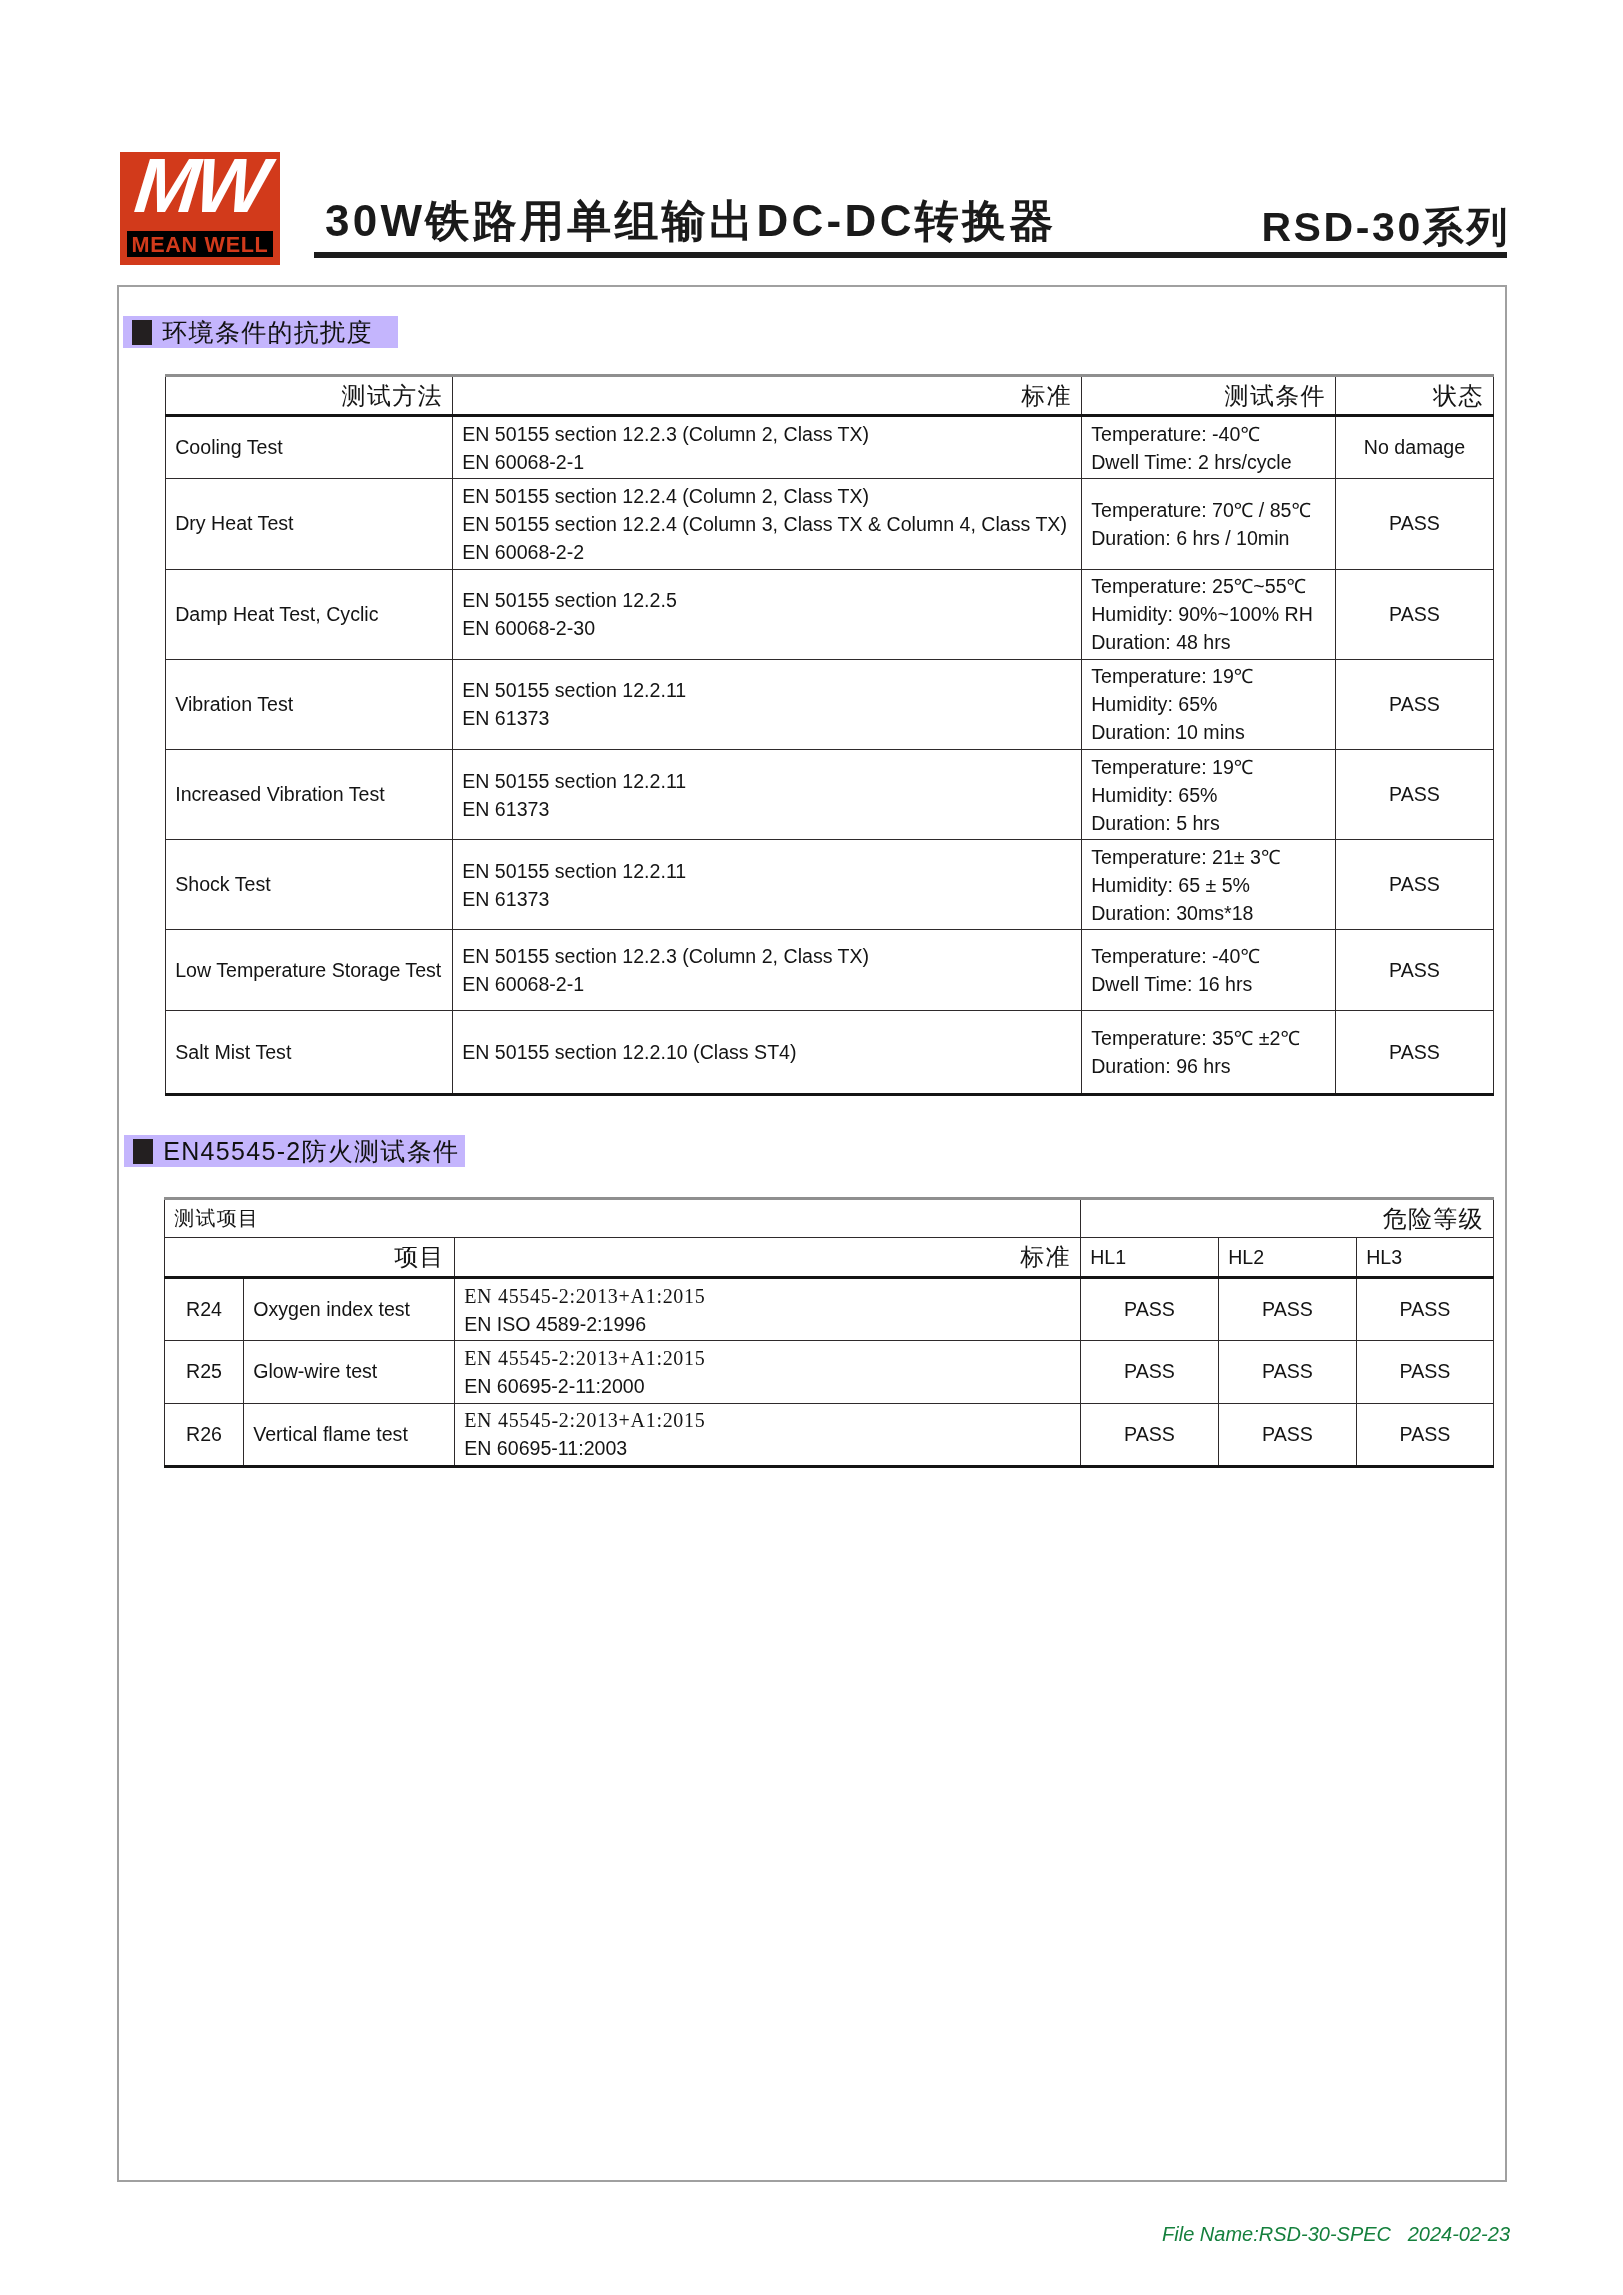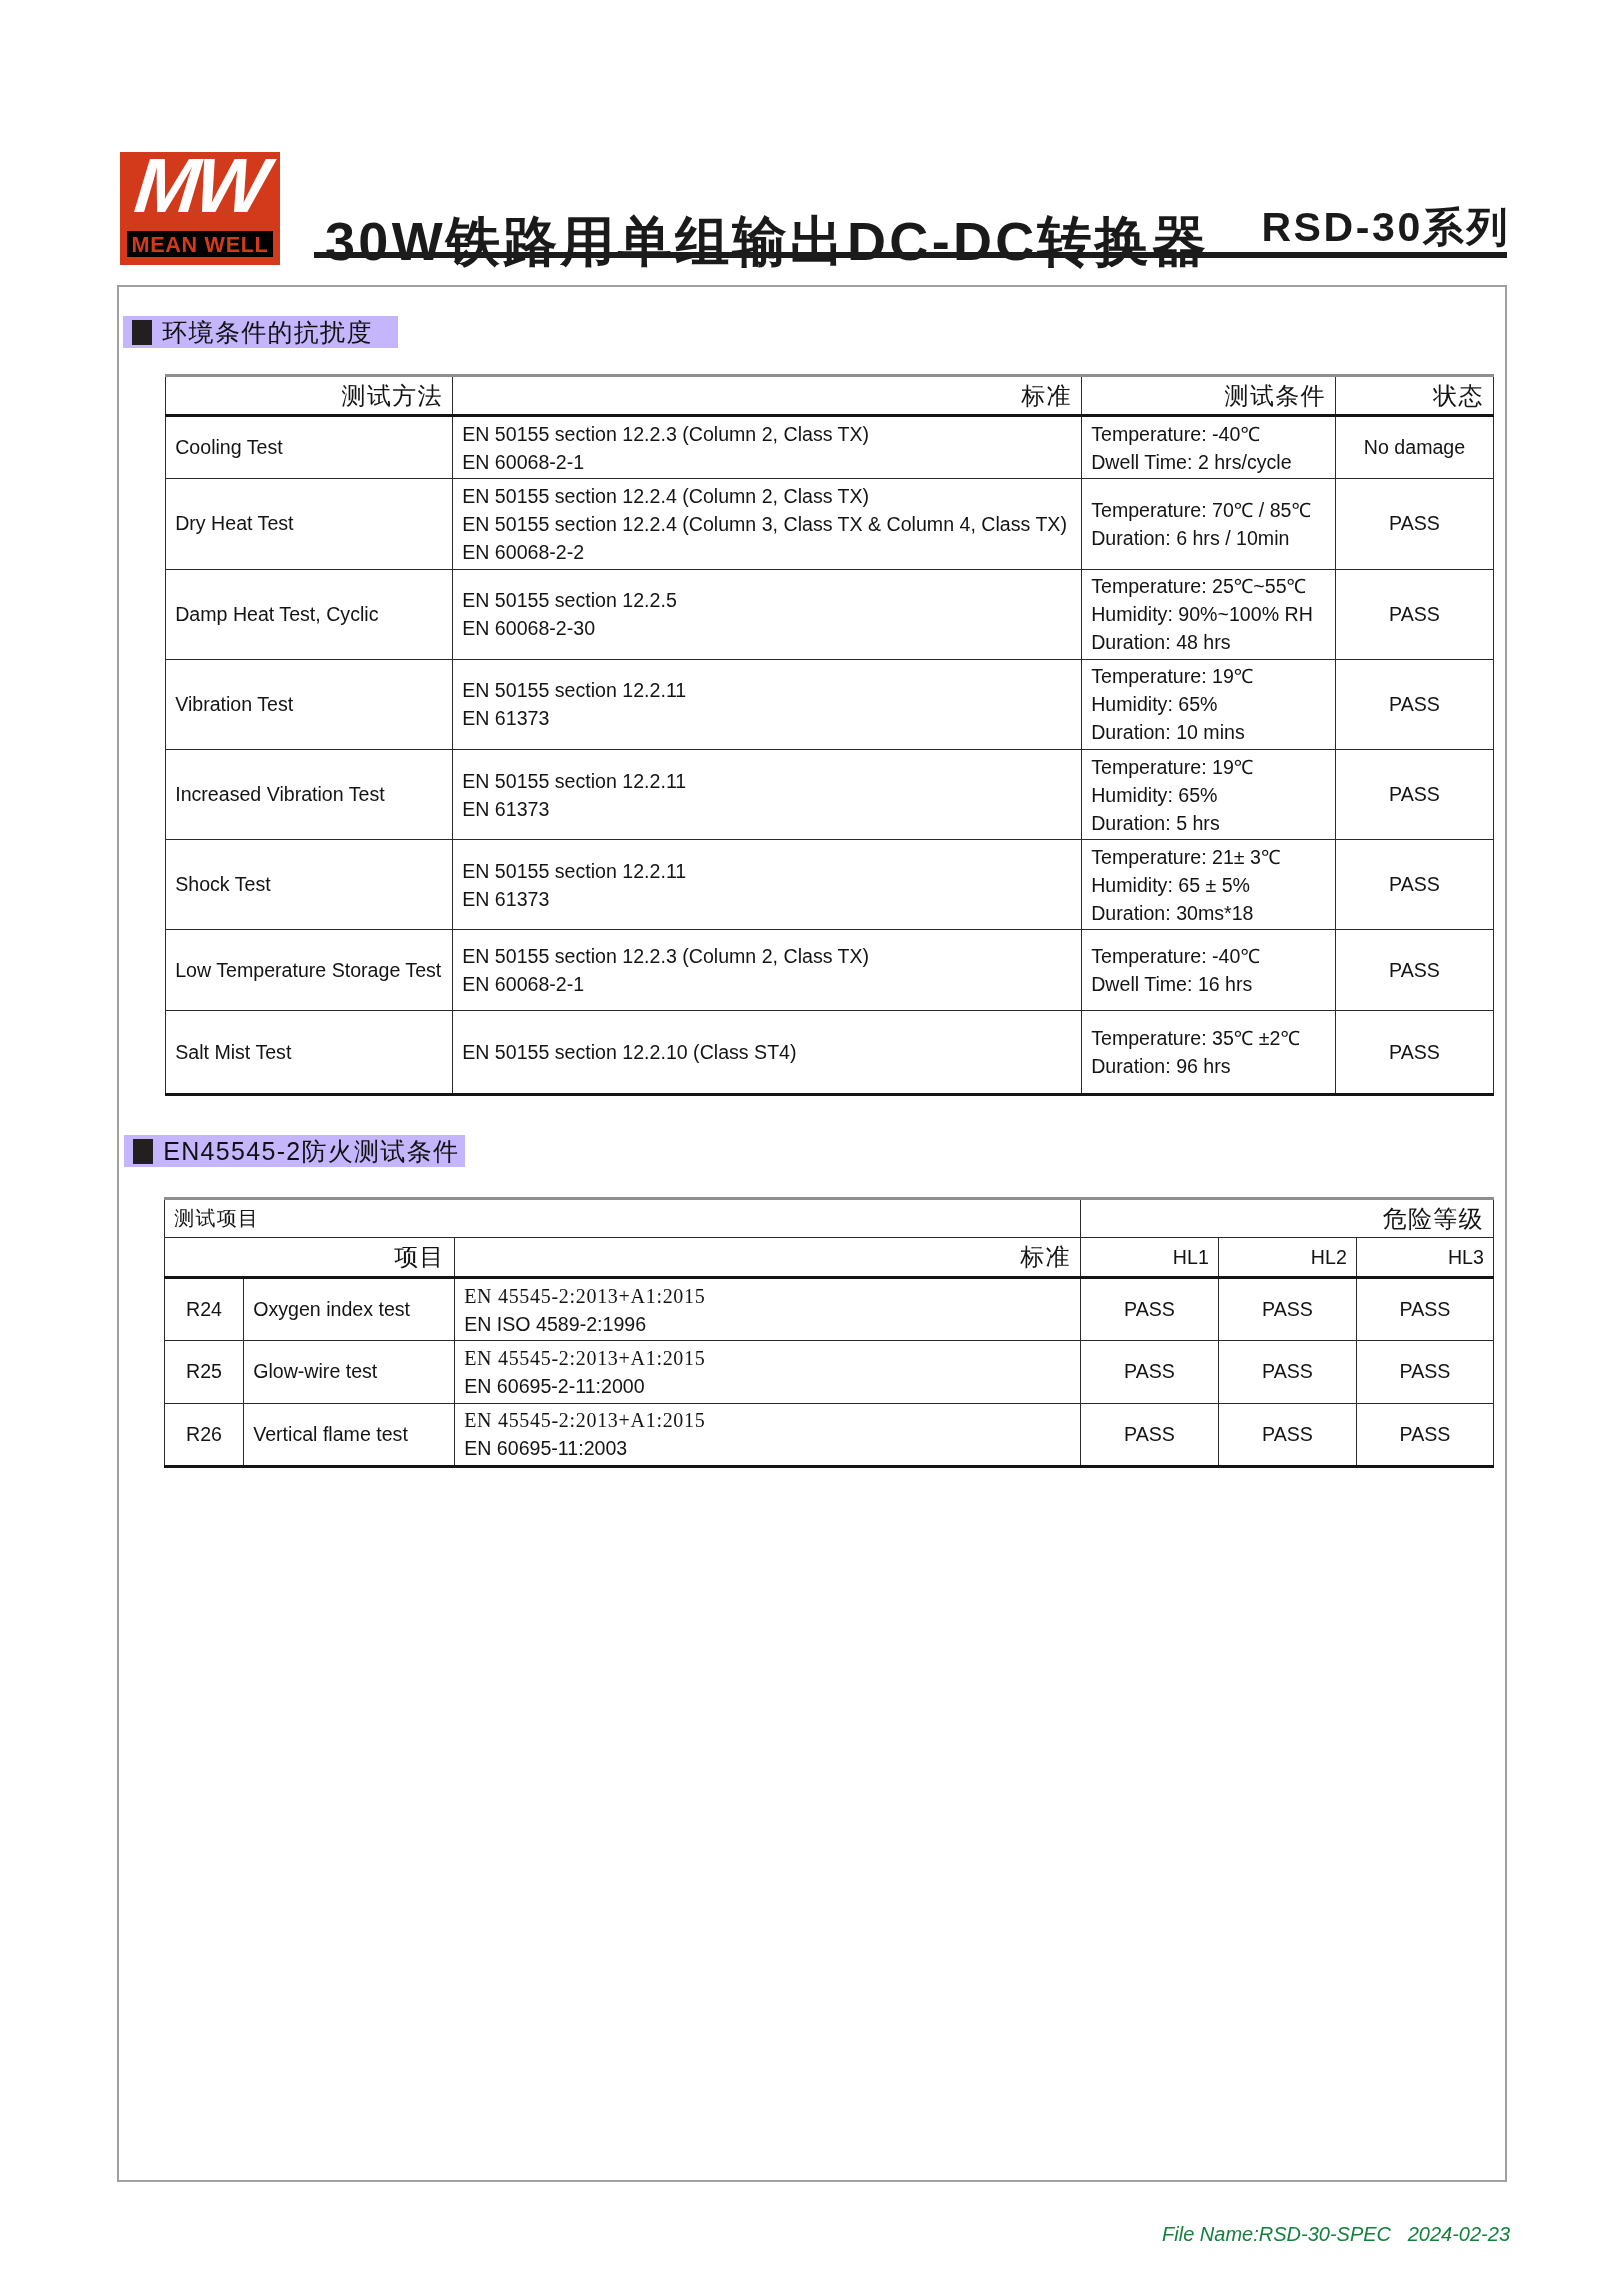--- a/index.html
+++ b/index.html
@@ -7,21 +7,21 @@
         font-family:"Liberation Sans",sans-serif;color:#1a1a1a;}
 
   
   .logo{position:absolute;left:120px;top:152px;width:160px;height:113px;background:#d23a1b;}
   .logo-mw{position:absolute;left:0;right:0;top:-9.2px;text-align:center;color:#ffffff;
            font-size:77px;font-weight:bold;font-style:italic;line-height:85px;
            transform:skewX(-6deg);letter-spacing:-3.9px;}
   .logo-strip{position:absolute;left:7.2px;right:7.2px;bottom:8.5px;height:26px;background:#000000;
               color:#d23a1b;font-weight:bold;font-size:21.6px;line-height:27px;text-align:center;
               letter-spacing:0.7px;}
-  .doc-title{position:absolute;left:325px;top:206px;font-size:54px;font-weight:bold;
+  .doc-title{position:absolute;left:325px;top:192px;font-size:44px;font-weight:bold;
              letter-spacing:3.3px;white-space:nowrap;text-align:right;}
   .doc-series{position:absolute;right:113px;top:200px;font-size:41px;font-weight:bold;
               letter-spacing:2.6px;white-space:nowrap;}
   .title-underline{position:absolute;left:314px;top:252px;width:1193px;height:5.9px;background:#1c1c1c;}
 
   
   .frame{position:absolute;left:117px;top:285px;width:1390px;height:1897px;
          border:2px solid #a0a0a0;box-sizing:border-box;background:#ffffff;}
 
   
@@ -40,21 +40,21 @@
   table.spec{border-top:3.3px solid #8f8f8f;border-bottom:3.3px solid #141414;}
   tr.hdr-sep th{border-bottom:3.3px solid #141414;}
   .zh{font-size:24px;letter-spacing:1.3px;text-align:right;}
   .t1{left:165px;top:374px;width:1327px;}
   .t2{left:164px;top:1197px;width:1329px;}
   .cl{line-height:28px;white-space:nowrap;}
   .cell-left{text-align:left;}
   .cell-center{text-align:center;}
   .zh-left{font-size:20px;letter-spacing:1.3px;text-align:left;padding-left:13px;}
   .std-serif{font-family:"Liberation Serif",serif;font-size:20px;letter-spacing:0.7px;}
-  .hl{font-size:19.6px;text-align:right;}
+  .hl{font-size:19.6px;text-align:left;}
 
   
   .footer{position:absolute;right:113px;top:2194px;font-size:20px;font-style:italic;
           color:#15803d;white-space:pre;margin-top:29px;}
 </style>
 </head>
 <body>
 
 <div class="page">
 

